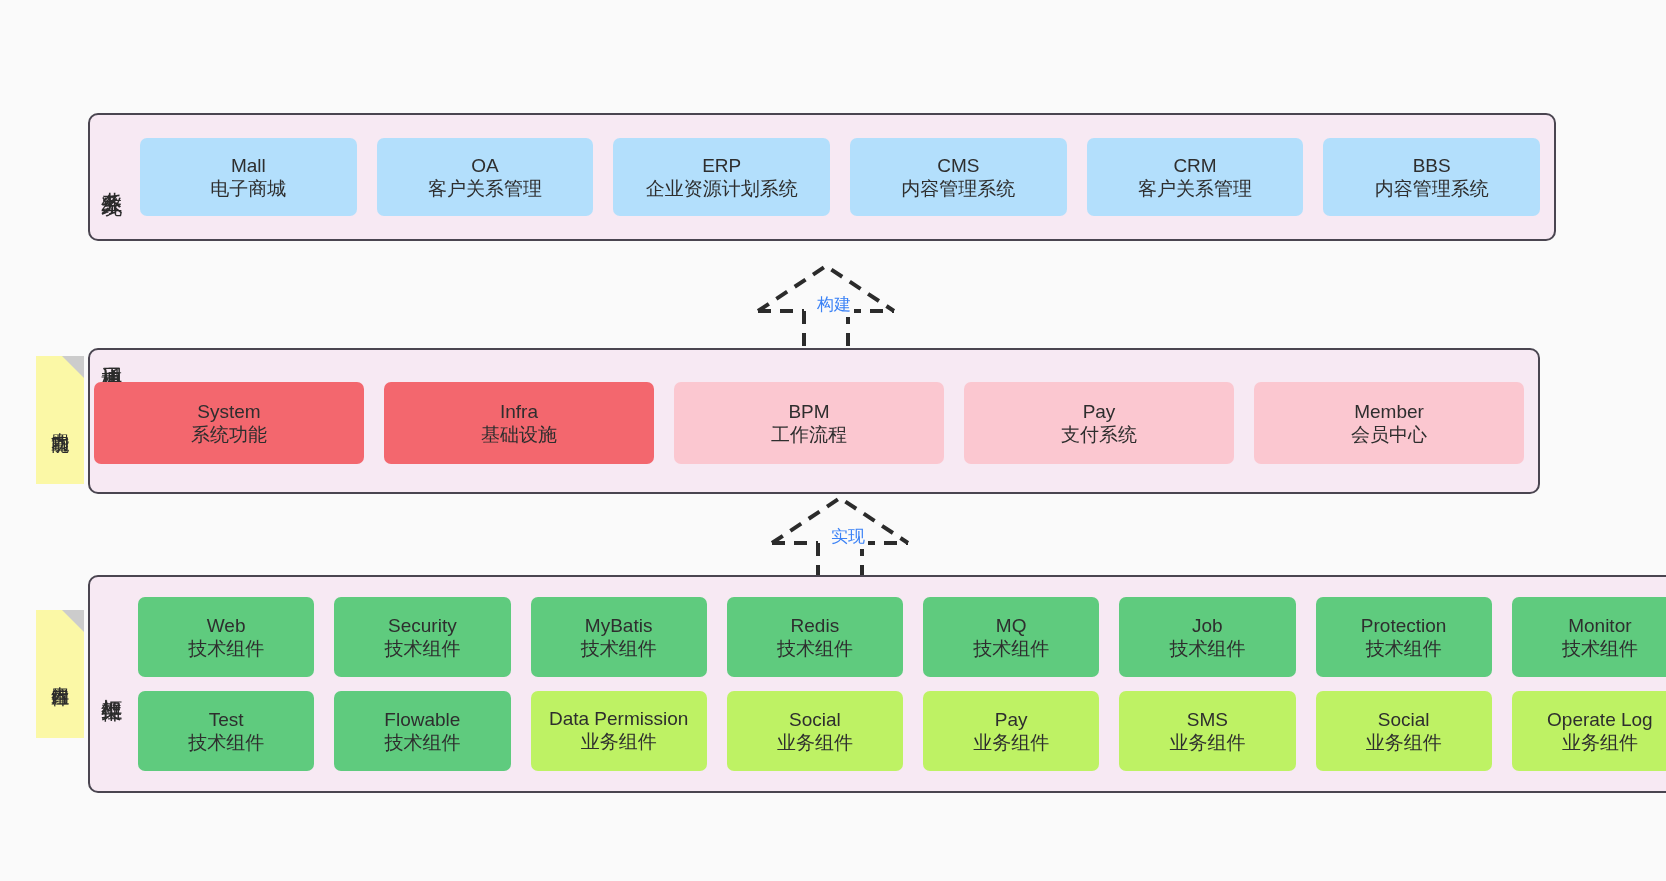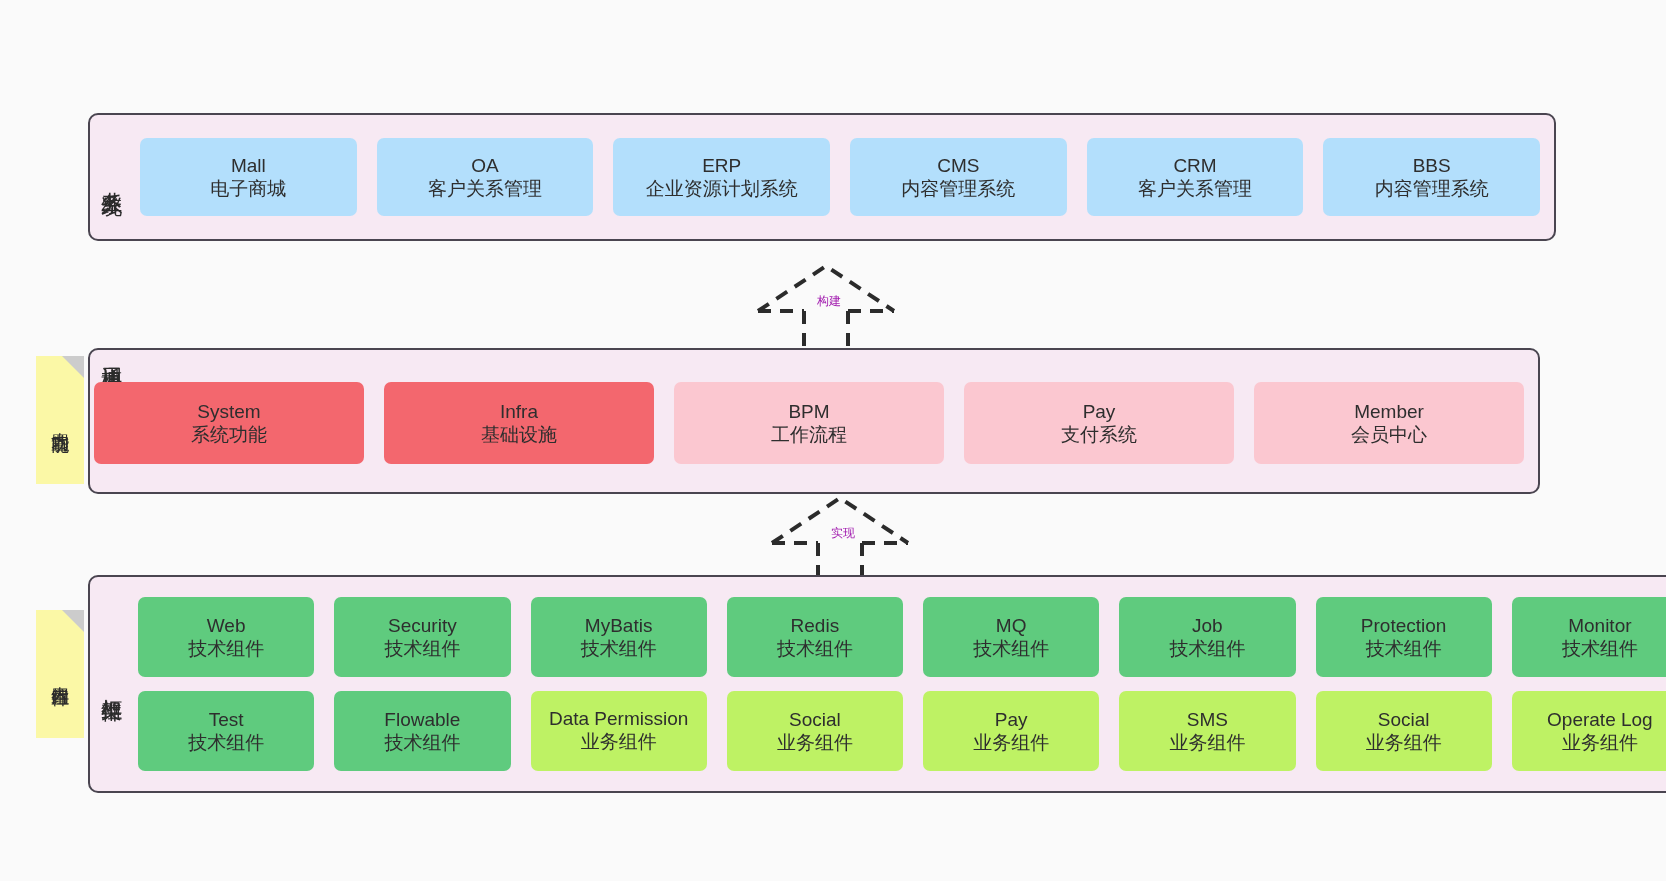--- a/index.html
+++ b/index.html
@@ -136,22 +136,22 @@
     width: 160px;
     height: 100px;
   }
   #connector-build   { left: 748px; top: 256px; }
   #connector-realize { left: 762px; top: 488px; }
 
   .connector svg { display: block; overflow: visible; }
 
   .connector-label {
     position: absolute;
-    font-size: 12px;
-    color: #a21caf;
+    font-size: 17px;
+    color: #3b82f6;
     background: #fafafa;
     padding: 1px 3px;
     white-space: nowrap;
     user-select: none;
   }
   #connector-build .connector-label   { left: 66px; top: 36px; }
   #connector-realize .connector-label { left: 66px; top: 36px; }
 </style>
 </head>
 <body>

